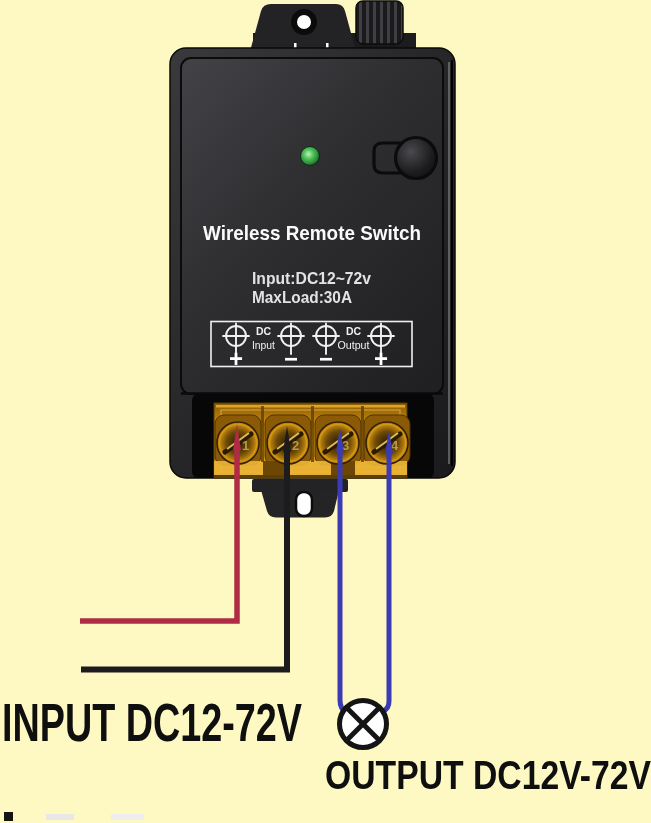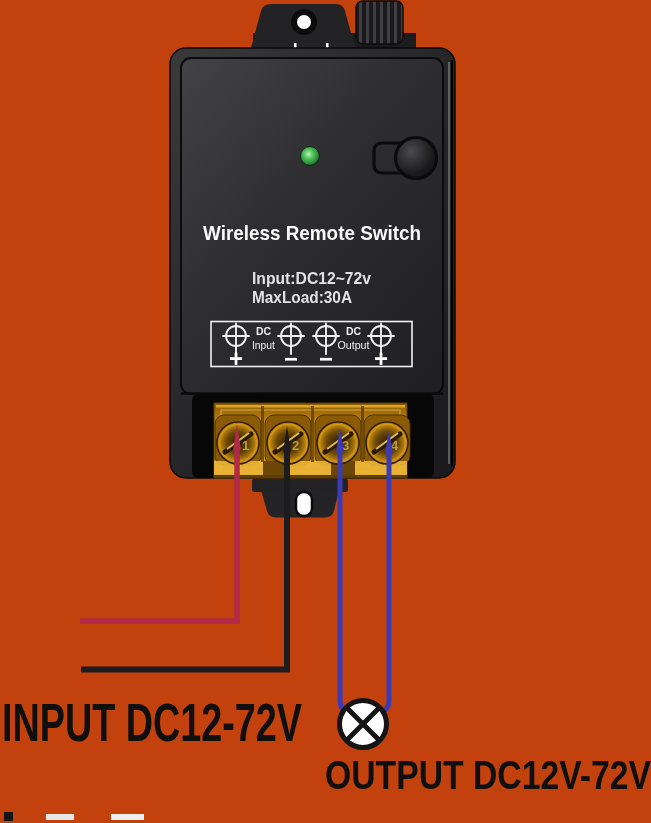--- a/index.html
+++ b/index.html
@@ -1,16 +1,16 @@
 <!DOCTYPE html>
 <html><head>
 <meta charset="utf-8">
 <style>
   html,body{margin:0;padding:0;background:#ffffff;}
-  .stage{position:relative;width:651px;height:823px;background:#c2410c;overflow:hidden;
+  .stage{position:relative;width:651px;height:823px;background:#fef9c3;overflow:hidden;
          font-family:"Liberation Sans",sans-serif;text-decoration:underline;}
   svg text{font-family:"Liberation Sans",sans-serif;}
 </style>
 </head>
 <body>
 
 <div class="stage">
 <svg width="651" height="823" viewBox="0 0 651 823">
   <defs>
     <linearGradient id="bodyGrad" x1="0" y1="0" x2="1" y2="1">

